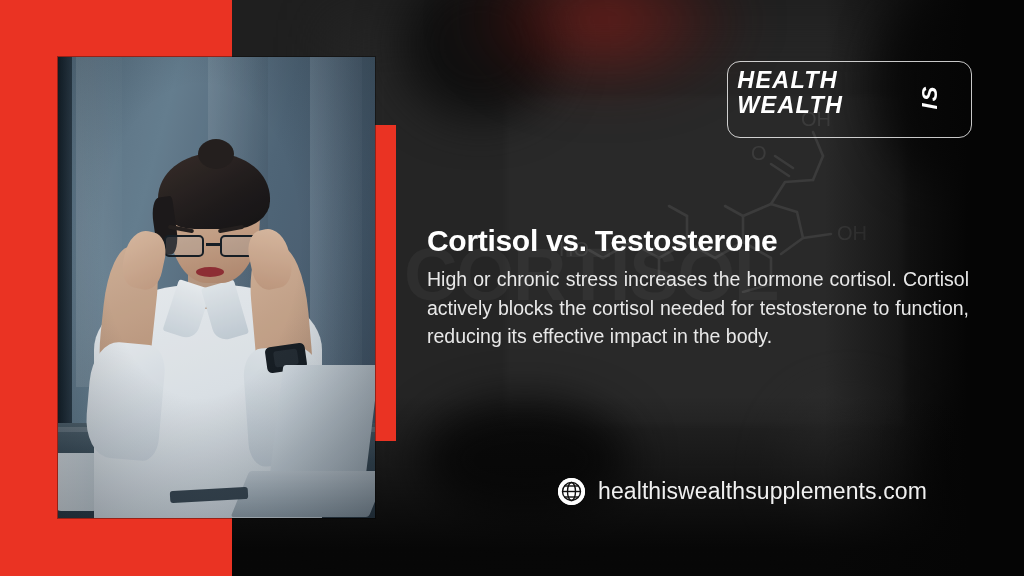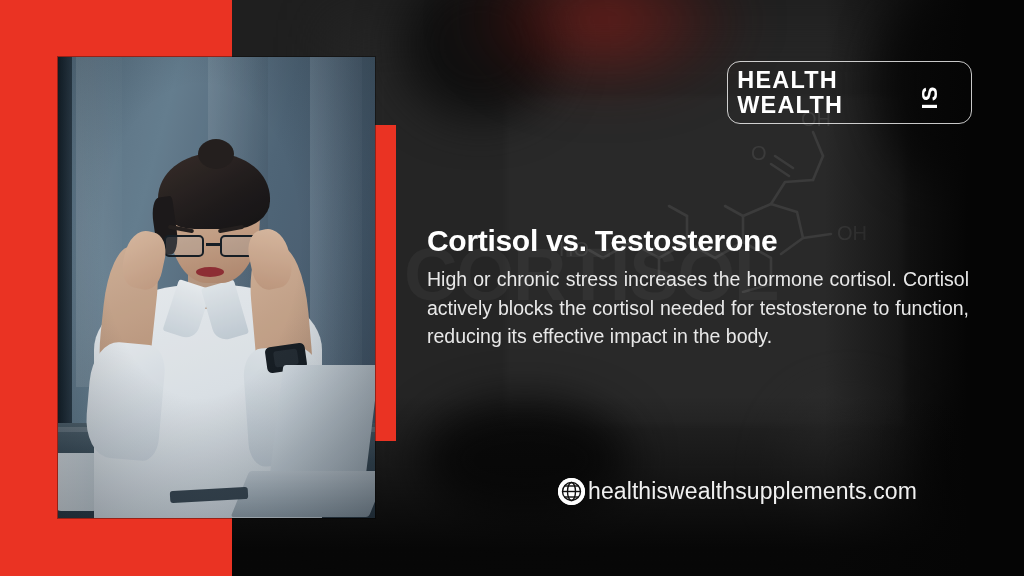--- a/index.html
+++ b/index.html
@@ -223,23 +223,24 @@
     position:absolute; inset:0;
     background:radial-gradient(ellipse at 45% 40%, rgba(0,0,0,0) 40%, rgba(10,18,26,.40) 100%);
   }
   .ph-tone{
     position:absolute; inset:0;
     background:rgba(40,70,95,.12);
   }
 
   
   .logo-box{
-    position:absolute; left:727px; top:61px; width:245px; height:63px;
+    position:absolute; left:727px; top:61px; width:245px; height:77px;
     border:1.6px solid rgba(255,255,255,.78);
     border-radius:13px;
+    font-style:italic;
   }
   .logo-lines{
     position:absolute; left:11px; top:6px; width:178px; height:50px;
     display:flex; flex-direction:column; justify-content:center; gap:2px;
   }
   .logo-word{
     font-family:"Liberation Sans", sans-serif;
     font-size:23px; font-weight:bold; color:#fff;
     letter-spacing:1.2px; line-height:23px;
     transform:scaleX(1.02);
@@ -265,21 +266,21 @@
     white-space:nowrap;
   }
   .body-text{
     font-size:19.5px; color:#e8e8e8; line-height:28.5px;
     text-align:justify; font-weight:400;
   }
 
   
   .footer{
     position:absolute; left:558px; top:478px;
-    display:flex; align-items:center; gap:3px;
+    display:flex; align-items:center; gap:13px;
   }
   .globe{
     width:27px; height:27px; border-radius:50%; background:#fff;
     position:relative; flex:none;
   }
   .url{
     font-size:23px; color:#f0f0f0; letter-spacing:.1px; white-space:nowrap;
   }
 </style>
 </head>

